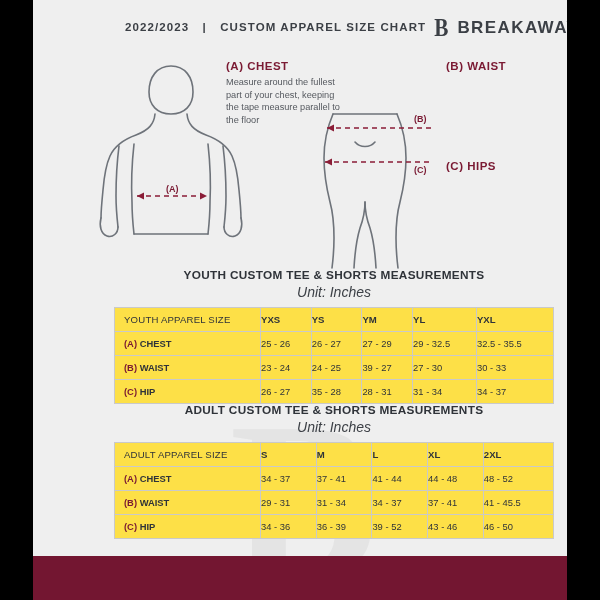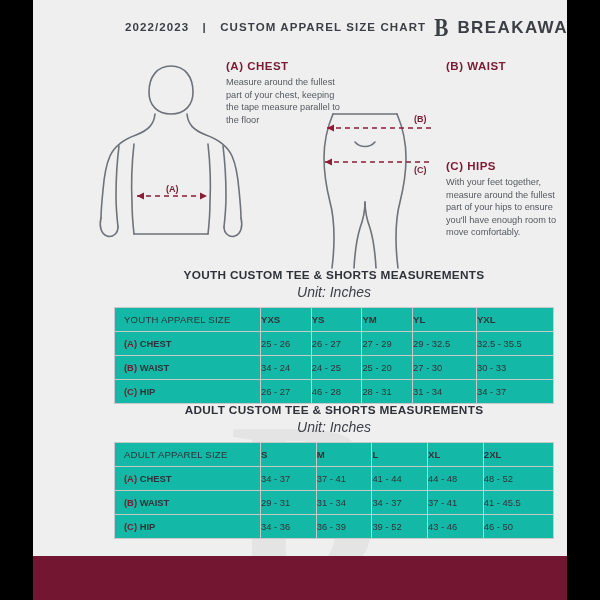--- a/index.html
+++ b/index.html
@@ -137,21 +137,21 @@
     font-size: 14px;
     font-style: italic;
     color: #3d4147;
     margin-top: 2px;
     margin-bottom: 7px;
   }
   table {
     border-collapse: collapse;
     margin: 0 auto;
     width: 440px;
-    background: #14b8a6;
+    background: #fde047;
   }
   th, td {
     border: 1px solid #c9c9c9;
     height: 23px;
     font-size: 9.4px;
     color: #2f3339;
     text-align: left;
     padding: 0;
   }
   th.label, td.label {
@@ -265,21 +265,20 @@
 
     <div class="callout c-chest">
       <div class="cal-title">(A) CHEST</div>
       <div class="cal-text">Measure around the fullest part of your chest, keeping the tape measure parallel to the floor</div>
     </div>
     <div class="callout c-waist">
       <div class="cal-title">(B) WAIST</div>
     </div>
     <div class="callout c-hips">
       <div class="cal-title">(C) HIPS</div>
-      <div class="cal-text">With your feet together, measure around the fullest part of your hips to ensure you'll have enough room to move comfortably.</div>
     </div>
   </div>
 
   <div class="section sec-youth">
     <div class="sec-title">YOUTH CUSTOM TEE &amp; SHORTS MEASUREMENTS</div>
     <div class="sec-sub">Unit: Inches</div>
     <table>
       <thead>
         <tr>
           <th class="label">YOUTH APPAREL SIZE</th>
@@ -300,33 +299,33 @@
           <td>26 - 27</td>
           <td>27 - 29</td>
           <td>29 - 32.5</td>
           <td>32.5 - 35.5</td>
         </tr>
         <tr>
           <td class="label">
             <span class="tag">(B)</span>
             <span class="rowhead">WAIST</span>
           </td>
-          <td>34 - 24</td>
+          <td>23 - 24</td>
           <td>24 - 25</td>
-          <td>25 - 20</td>
+          <td>39 - 27</td>
           <td>27 - 30</td>
           <td>30 - 33</td>
         </tr>
         <tr>
           <td class="label">
             <span class="tag">(C)</span>
             <span class="rowhead">HIP</span>
           </td>
           <td>26 - 27</td>
-          <td>46 - 28</td>
+          <td>35 - 28</td>
           <td>28 - 31</td>
           <td>31 - 34</td>
           <td>34 - 37</td>
         </tr>
       </tbody>
     </table>
   </div>
 
   <div class="section sec-adult">
     <div class="sec-title">ADULT CUSTOM TEE &amp; SHORTS MEASUREMENTS</div>

